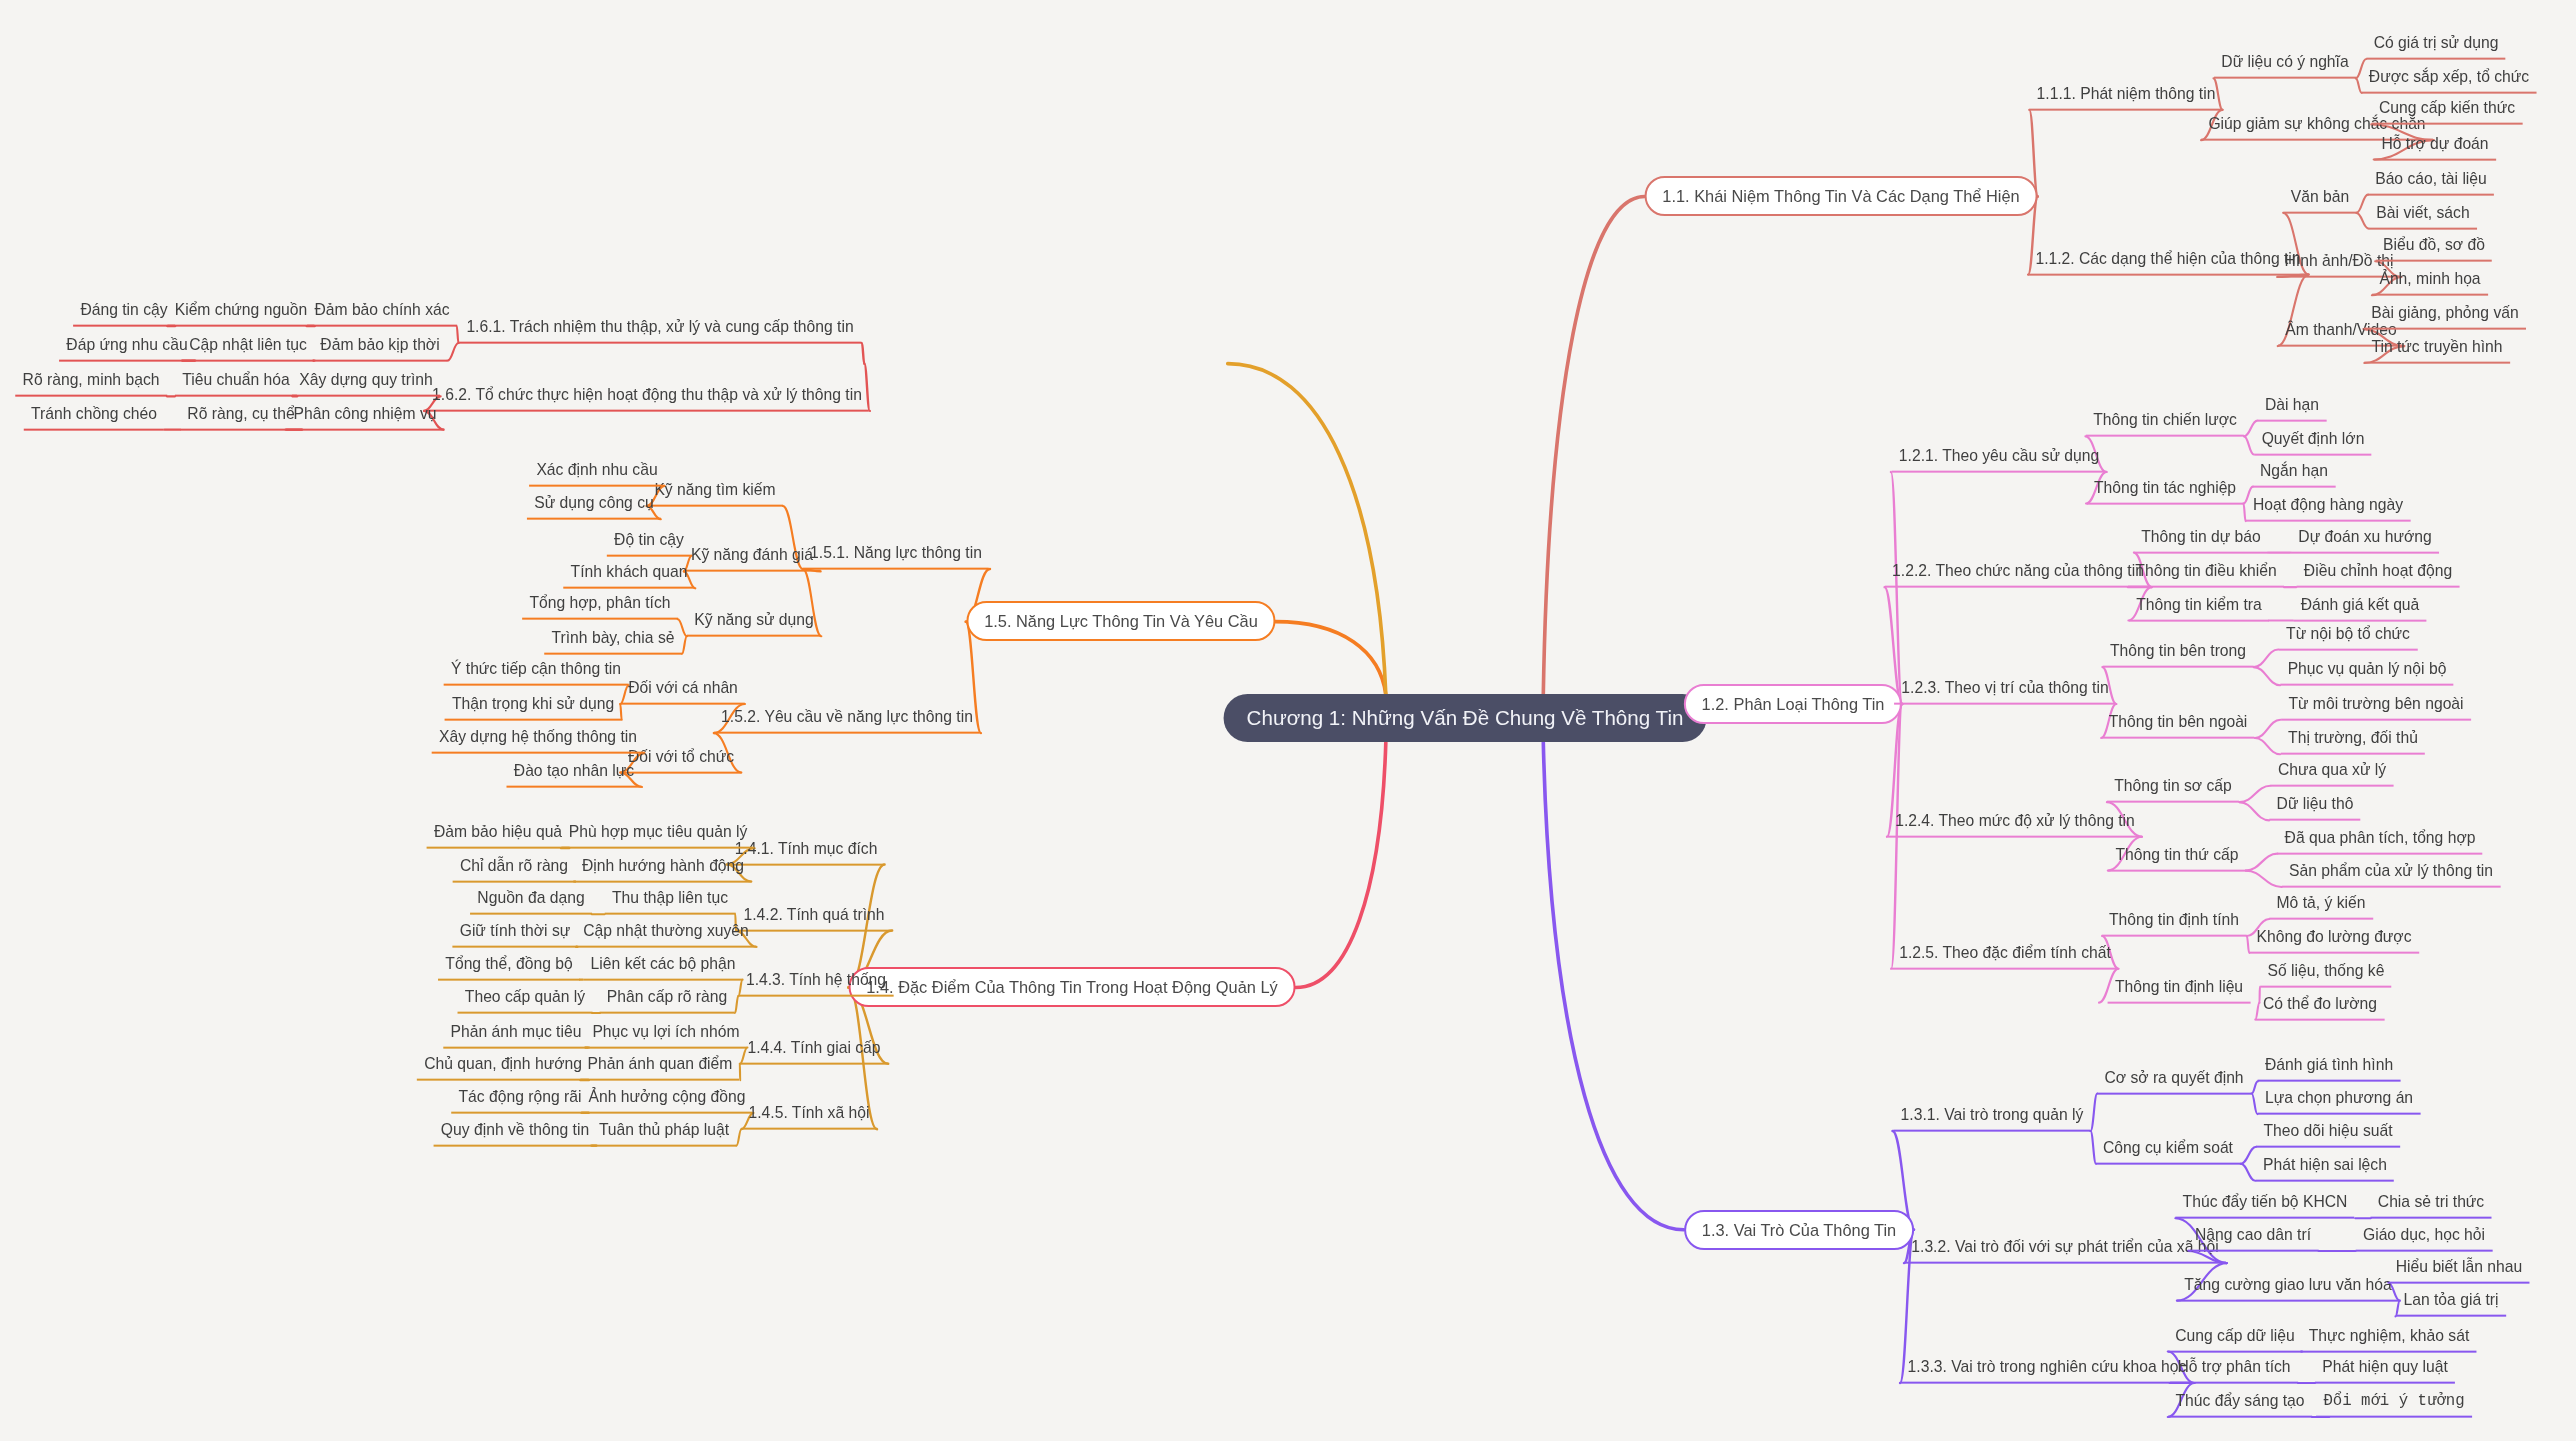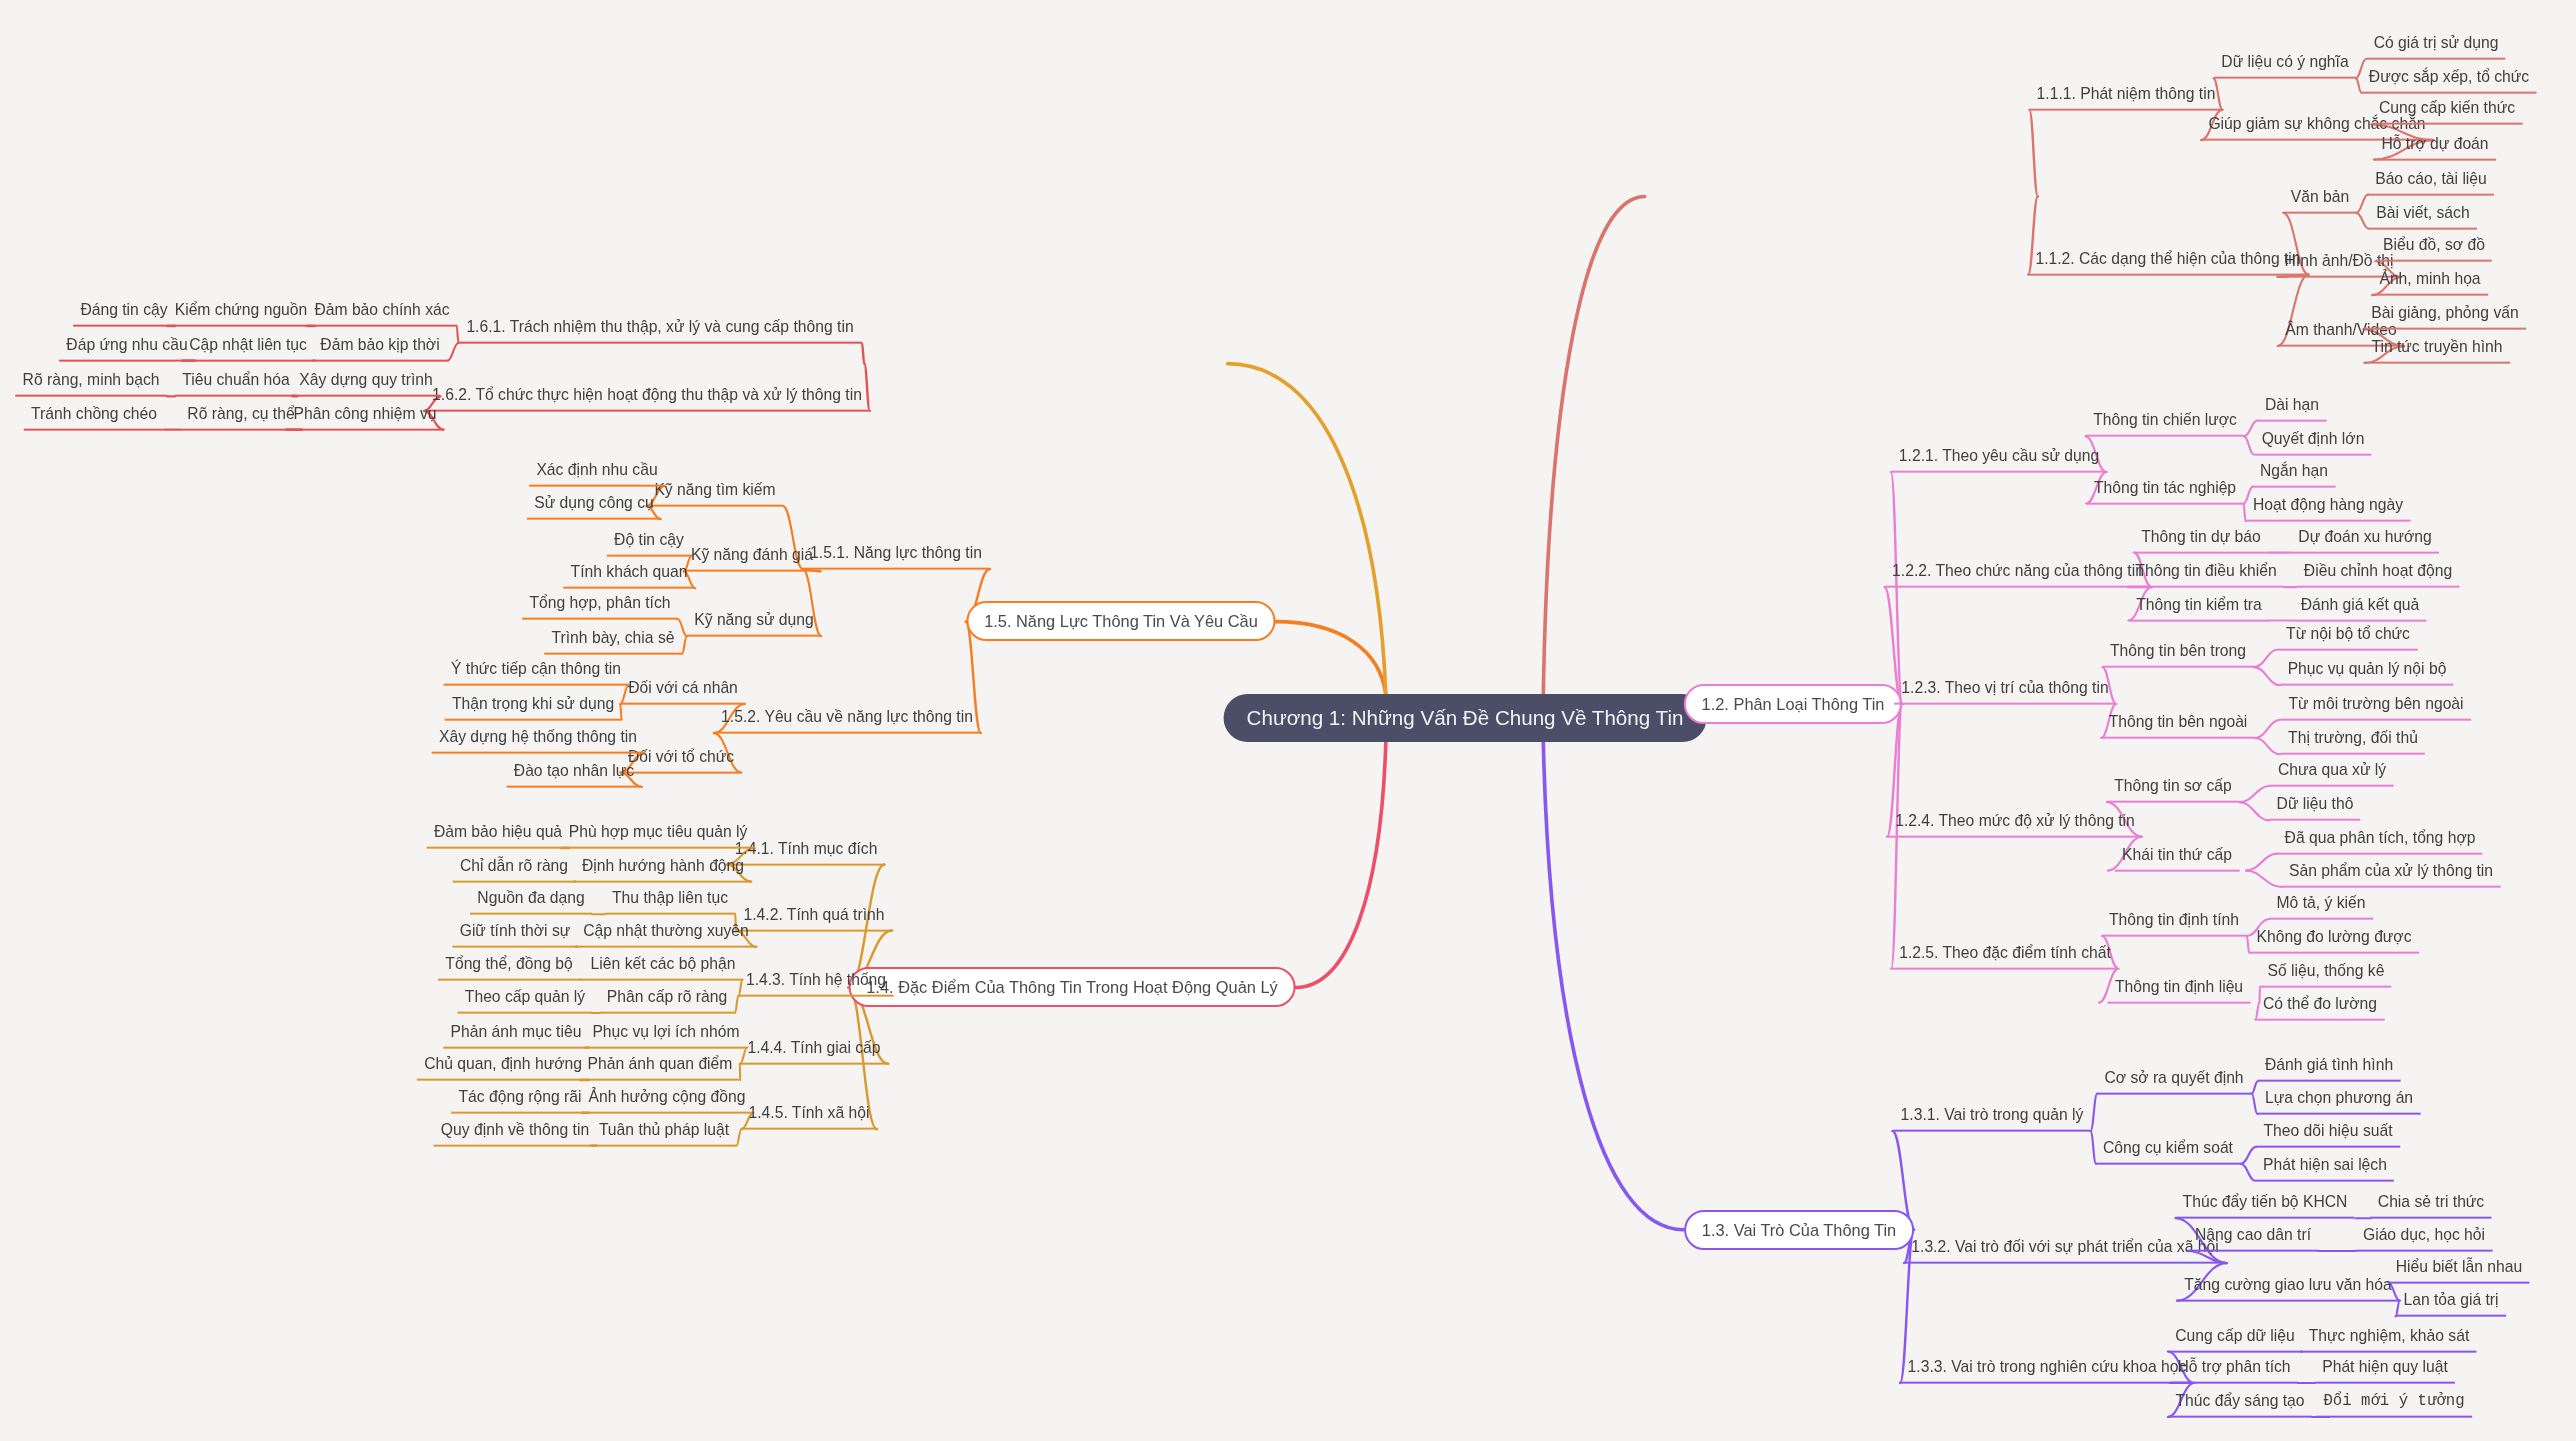--- a/index.html
+++ b/index.html
@@ -176,20 +176,21 @@
       <path d="M 300.5 595 C 310.4 595, 312.6 595, 322.5 595" fill="none" stroke="#e25454" stroke-width="3.5" stroke-linecap="round"></path>
       <path d="M 1427 600 C 1431.05 600, 1431.95 678, 1436 678" fill="none" stroke="#e25454" stroke-width="4" stroke-linecap="round"></path>
       <path d="M 700 678 C 712.375 678, 715.125 654, 727.5 654" fill="none" stroke="#e25454" stroke-width="3.5" stroke-linecap="round"></path>
       <path d="M 482.5 654 C 486.325 654, 487.175 654, 491 654" fill="none" stroke="#e25454" stroke-width="3.5" stroke-linecap="round"></path>
       <path d="M 289 654 C 282.925 654, 281.575 654, 275.5 654" fill="none" stroke="#e25454" stroke-width="3.5" stroke-linecap="round"></path>
       <path d="M 700 678 C 714.625 678, 717.875 709, 732.5 709" fill="none" stroke="#e25454" stroke-width="3.5" stroke-linecap="round"></path>
       <path d="M 471.5 709 C 483.875 709, 486.625 709, 499 709" fill="none" stroke="#e25454" stroke-width="3.5" stroke-linecap="round"></path>
       <path d="M 297 709 C 285.525 709, 282.975 709, 271.5 709" fill="none" stroke="#e25454" stroke-width="3.5" stroke-linecap="round"></path>
     </svg>
 <div class="node center" style="left: 1465px; top: 718px;">Chương 1: Những Vấn Đề Chung Về Thông Tin</div>
+    <div class="node box" style="left: 1841px; top: 196px; border-color: rgb(217, 117, 108);">1.1. Khái Niệm Thông Tin Và Các Dạng Thể Hiện</div>
     <div class="node label" style="left: 2126px; top: 97px; border-bottom-color: rgb(217, 117, 108);">1.1.1. Phát niệm thông tin</div>
     <div class="node label" style="left: 2285px; top: 65px; border-bottom-color: rgb(217, 117, 108);">Dữ liệu có ý nghĩa</div>
     <div class="node label" style="left: 2436px; top: 46px; border-bottom-color: rgb(217, 117, 108);">Có giá trị sử dụng</div>
     <div class="node label" style="left: 2449px; top: 80px; border-bottom-color: rgb(217, 117, 108);">Được sắp xếp, tổ chức</div>
     <div class="node label" style="left: 2317px; top: 127px; border-bottom-color: rgb(217, 117, 108);">Giúp giảm sự không chắc chắn</div>
     <div class="node label" style="left: 2447px; top: 111px; border-bottom-color: rgb(217, 117, 108);">Cung cấp kiến thức</div>
     <div class="node label" style="left: 2435px; top: 147px; border-bottom-color: rgb(217, 117, 108);">Hỗ trợ dự đoán</div>
     <div class="node label" style="left: 2168px; top: 262px; border-bottom-color: rgb(217, 117, 108);">1.1.2. Các dạng thể hiện của thông tin</div>
     <div class="node label" style="left: 2320px; top: 200px; border-bottom-color: rgb(217, 117, 108);">Văn bản</div>
     <div class="node label" style="left: 2431px; top: 182px; border-bottom-color: rgb(217, 117, 108);">Báo cáo, tài liệu</div>
@@ -219,21 +220,21 @@
     <div class="node label" style="left: 2178px; top: 654px; border-bottom-color: rgb(233, 126, 210);">Thông tin bên trong</div>
     <div class="node label" style="left: 2348px; top: 637px; border-bottom-color: rgb(233, 126, 210);">Từ nội bộ tổ chức</div>
     <div class="node label" style="left: 2367px; top: 672px; border-bottom-color: rgb(233, 126, 210);">Phục vụ quản lý nội bộ</div>
     <div class="node label" style="left: 2178px; top: 725px; border-bottom-color: rgb(233, 126, 210);">Thông tin bên ngoài</div>
     <div class="node label" style="left: 2376px; top: 707px; border-bottom-color: rgb(233, 126, 210);">Từ môi trường bên ngoài</div>
     <div class="node label" style="left: 2353px; top: 741px; border-bottom-color: rgb(233, 126, 210);">Thị trường, đối thủ</div>
     <div class="node label" style="left: 2015px; top: 824px; border-bottom-color: rgb(233, 126, 210);">1.2.4. Theo mức độ xử lý thông tin</div>
     <div class="node label" style="left: 2173px; top: 789px; border-bottom-color: rgb(233, 126, 210);">Thông tin sơ cấp</div>
     <div class="node label" style="left: 2332px; top: 773px; border-bottom-color: rgb(233, 126, 210);">Chưa qua xử lý</div>
     <div class="node label" style="left: 2315px; top: 807px; border-bottom-color: rgb(233, 126, 210);">Dữ liệu thô</div>
-    <div class="node label" style="left: 2177px; top: 858px; border-bottom-color: rgb(233, 126, 210);">Khái tin thứ cấp</div>
+    <div class="node label" style="left: 2177px; top: 858px; border-bottom-color: rgb(233, 126, 210);">Thông tin thứ cấp</div>
     <div class="node label" style="left: 2380px; top: 841px; border-bottom-color: rgb(233, 126, 210);">Đã qua phân tích, tổng hợp</div>
     <div class="node label" style="left: 2391px; top: 874px; border-bottom-color: rgb(233, 126, 210);">Sản phẩm của xử lý thông tin</div>
     <div class="node label" style="left: 2005px; top: 956px; border-bottom-color: rgb(233, 126, 210);">1.2.5. Theo đặc điểm tính chất</div>
     <div class="node label" style="left: 2174px; top: 923px; border-bottom-color: rgb(233, 126, 210);">Thông tin định tính</div>
     <div class="node label" style="left: 2321px; top: 906px; border-bottom-color: rgb(233, 126, 210);">Mô tả, ý kiến</div>
     <div class="node label" style="left: 2334px; top: 940px; border-bottom-color: rgb(233, 126, 210);">Không đo lường được</div>
     <div class="node label" style="left: 2179px; top: 990px; border-bottom-color: rgb(233, 126, 210);">Thông tin định liệu</div>
     <div class="node label" style="left: 2326px; top: 974px; border-bottom-color: rgb(233, 126, 210);">Số liệu, thống kê</div>
     <div class="node label" style="left: 2320px; top: 1007px; border-bottom-color: rgb(233, 126, 210);">Có thể đo lường</div>
     <div class="node box" style="left: 1799px; top: 1230px; border-color: rgb(136, 87, 239);">1.3. Vai Trò Của Thông Tin</div>

